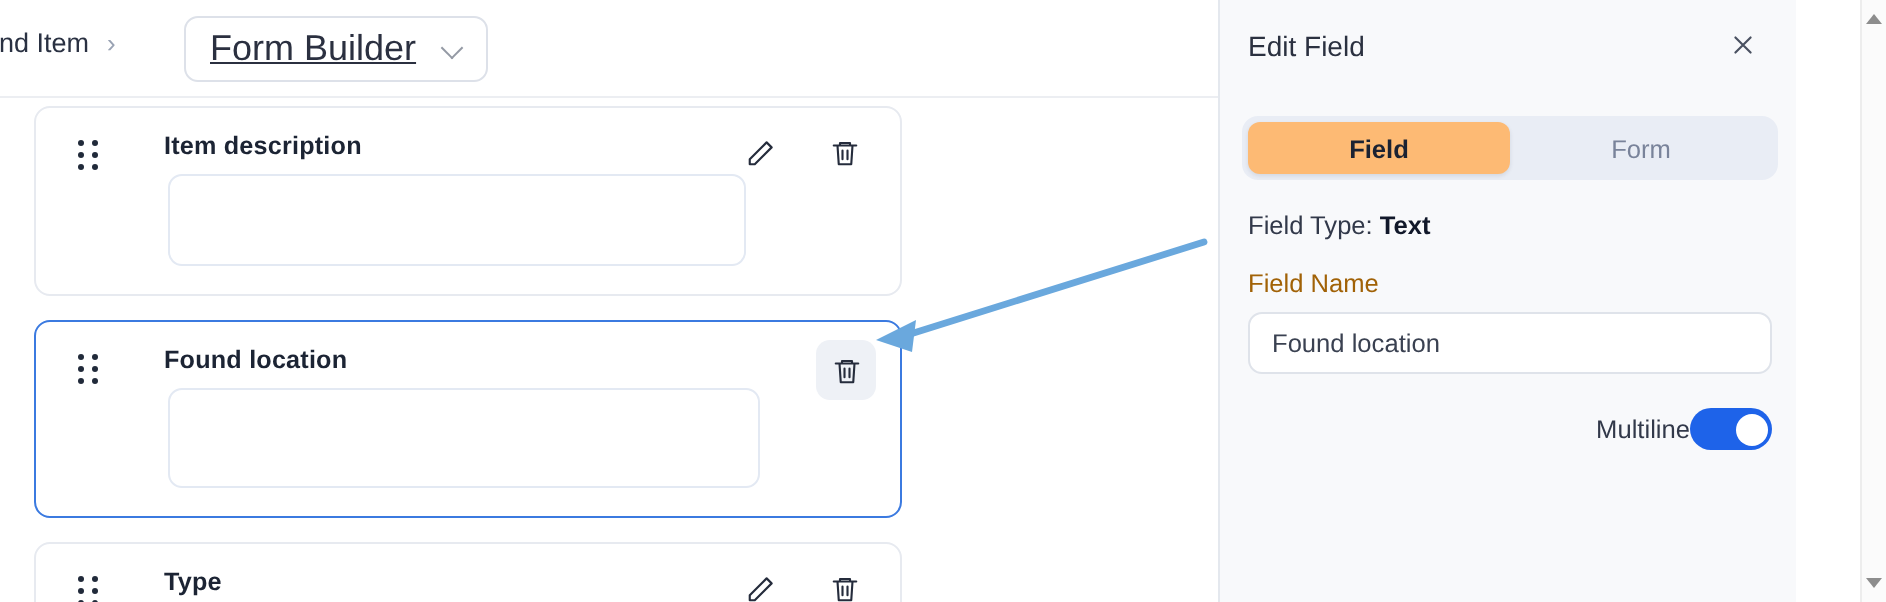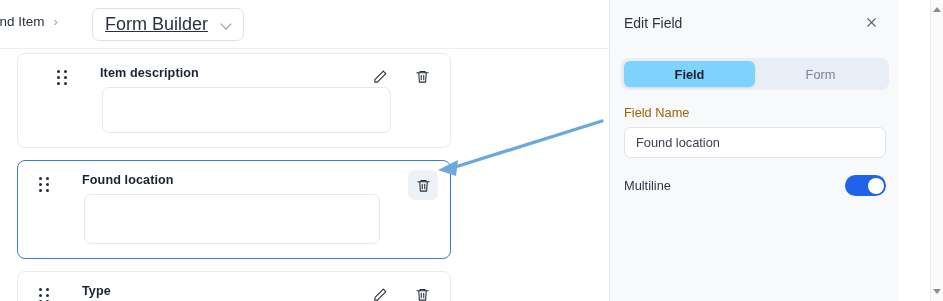--- a/index.html
+++ b/index.html
@@ -93,34 +93,34 @@
   }
   .tabs {
     position: absolute; left: 11px; top: 58px; width: 268px; height: 32px;
     background: #e9edf5; border-radius: 8px; display: flex; padding: 3px;
   }
   .tab {
     flex: 1; display: flex; align-items: center; justify-content: center;
     font-size: 12.8px; color: #79839a; border-radius: 6px;
   }
   .tab.active {
-    background: #7dd3fc; color: #1b2232; font-weight: 700;
+    background: #fdba74; color: #1b2232; font-weight: 700;
     box-shadow: 0 1px 2px rgba(20,30,60,.10);
   }
   .panel-body { position: absolute; left: 14px; top: 105px; width: 262px; }
   .field-type { font-size: 12.8px; color: #32394a; margin-bottom: 14px; }
   .field-type b { color: #11182a; font-weight: 700; }
   .panel-label { font-size: 12.8px; color: #a16207; margin-bottom: 7px; }
   .panel-input {
     width: 262px; height: 31px; border: 1px solid #dfe3ea; border-radius: 7px;
     background: #ffffff; display: flex; align-items: center; padding-left: 11px;
     font-size: 12.8px; color: #3a4151;
   }
   .toggle-row {
-    margin-top: 17px; width: 262px; display: flex; align-items: center;
+    margin-top: 17px; width: 262px; display: flex; align-items: center; text-align: right;
   }
   .toggle-label { font-size: 12.8px; color: #32394a; flex: 1; }
   .toggle {
     width: 41px; height: 21px; border-radius: 11px; background: #1e63e9;
     position: relative;
   }
   .toggle .knob {
     position: absolute; right: 2.5px; top: 2.5px;
     width: 16px; height: 16px; border-radius: 50%; background: #ffffff;
   }
@@ -157,21 +157,21 @@
       </div>
 
       <div class="select-box">
         <span class="select-label">Form Builder</span>
         <span class="chev"></span>
       </div>
     </div>
 
     <div class="cards">
 
-      <div class="card" style="margin-top:4px;padding-left:18px;">
+      <div class="card" style="margin-top:4px;">
         <div class="card-inner">
           <div class="drag-handle">
             <i></i>
               <i></i>
               <i></i>
               <i></i>
               <i></i>
               <i></i>
           </div>
           <div class="field-label">Item description</div>
@@ -253,20 +253,23 @@
         </svg>
       </div>
     </div>
 
     <div class="tabs">
       <div class="tab active">Field</div>
       <div class="tab">Form</div>
     </div>
 
     <div class="panel-body">
+      <div class="field-type">
+        <span>Field Type: </span><b>Text</b>
+      </div>
 
       <div class="panel-label">Field Name</div>
       <div class="panel-input" placeholder="Field Name">Found location</div>
 
       <div class="toggle-row">
         <span class="toggle-label">Multiline</span>
         <div class="toggle">
           <div class="knob"></div>
         </div>
       </div>

